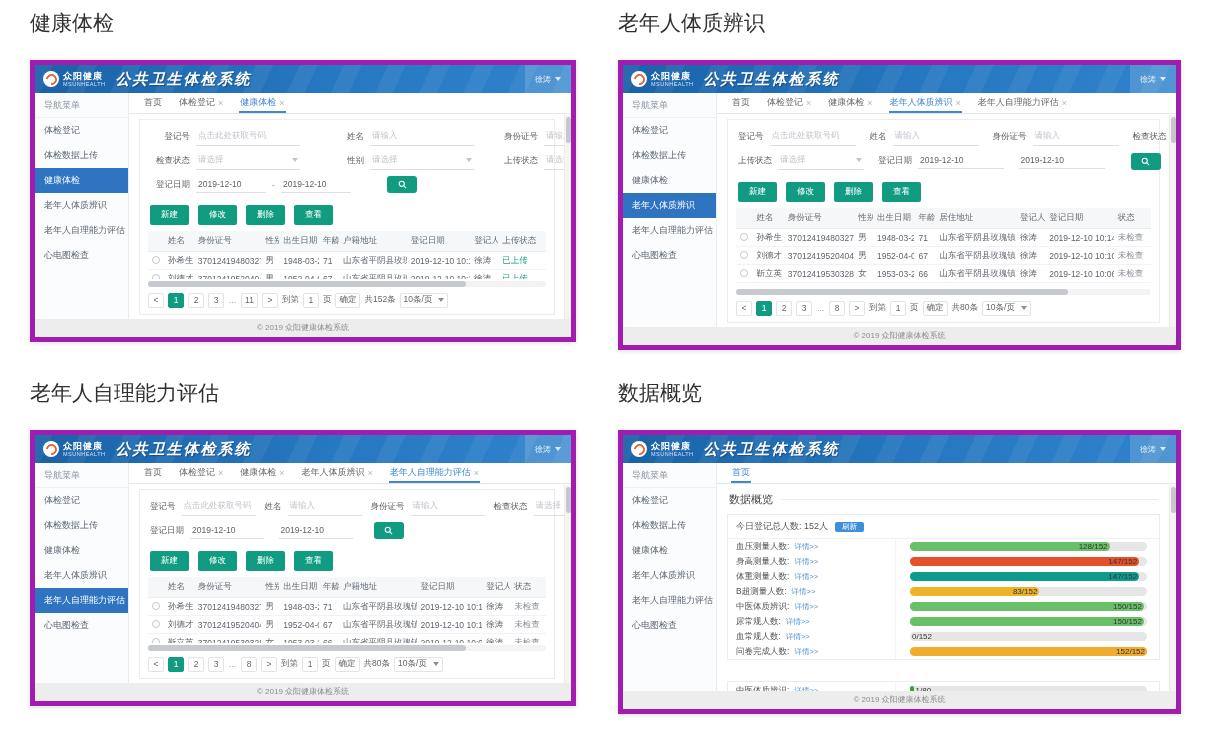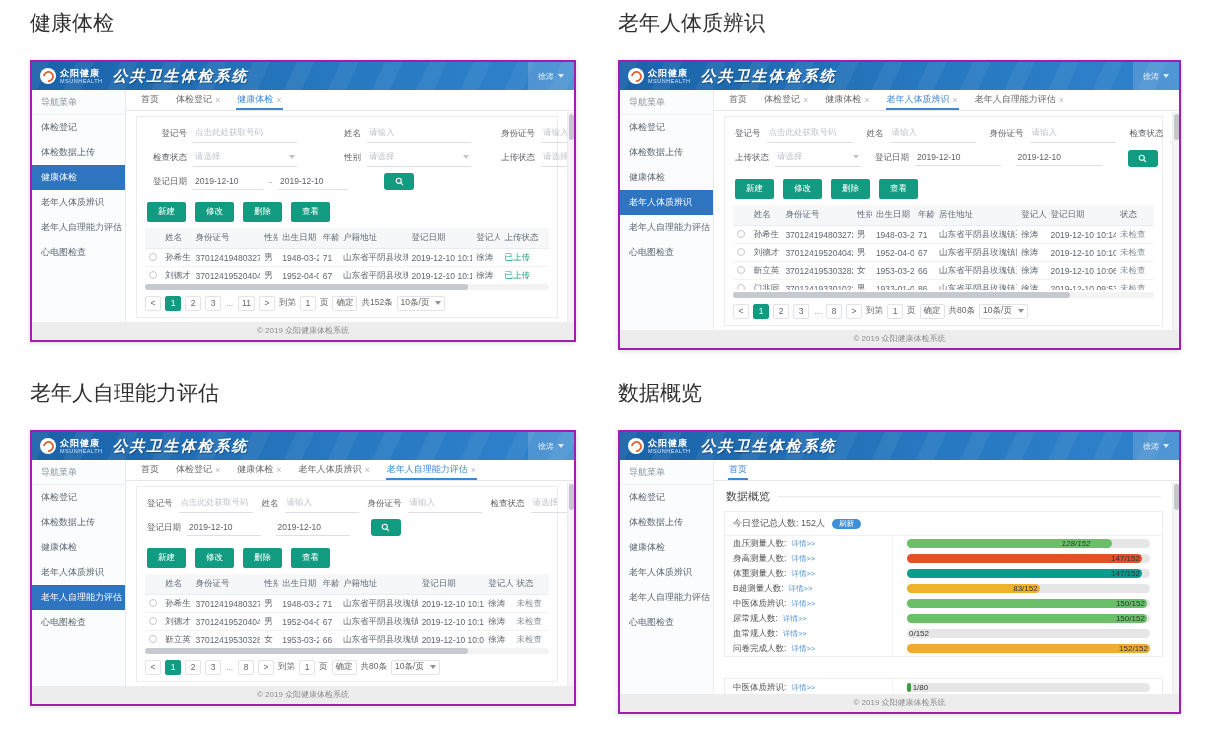--- a/index.html
+++ b/index.html
@@ -1,21 +1,21 @@
 <!DOCTYPE html>
 <html><head>
 <meta charset="utf-8">
 <style>
 *{margin:0;padding:0;box-sizing:border-box}
 html,body{width:1207px;height:739px;background:#fff;overflow:hidden;
   font-family:"Liberation Sans","DejaVu Sans",sans-serif}
 body{position:relative}
 .panel{position:absolute}
 .panel-title{font-size:21px;font-weight:400;color:#303030;line-height:30px;margin-bottom:22px}
-.window{background:#fff;border:2px solid #a21caf;box-shadow:0 1px 5px rgba(0,0,0,.14);
+.window{background:#fff;border:5px solid #a21caf;box-shadow:0 1px 5px rgba(0,0,0,.14);
   display:flex;flex-direction:column;overflow:hidden}
 
 .win-header{flex:0 0 28px;height:28px;background:linear-gradient(100deg,#1a62a8,#2678c0 55%,#2f82cc);
   display:flex;align-items:center;padding-left:8px;position:relative}
 .win-header::after{content:"";position:absolute;inset:0;pointer-events:none;
   background:repeating-linear-gradient(115deg,rgba(255,255,255,.06) 0 16px,transparent 16px 40px)}
 .logo{display:flex;align-items:center;gap:4px;z-index:1}
 .logo-ball{width:16px;height:16px;border-radius:50%;background:#fff;position:relative;flex:0 0 16px}
 .logo-ball::before{content:"";position:absolute;inset:2.5px;border-radius:50%;
   border:2.5px solid #e8602c;border-left-color:transparent;transform:rotate(-40deg)}
@@ -76,21 +76,21 @@
 .pbox.current{background:#119c82;color:#fff;border-color:#119c82}
 .pdots{color:#999;padding:0 1px}
 .ptext{white-space:nowrap}
 .pselect{gap:2px}
 
 .ov-title{display:flex;align-items:center;gap:8px;font-size:11px;color:#444;margin:3px 2px 7px;white-space:nowrap}
 .ov-line{flex:1;height:1px;background:#ededed}
 .ov-card{border:1px solid #ececec;margin-bottom:21px}
 .ov-total{display:flex;align-items:center;gap:7px;padding:5px 8px;border-bottom:1px solid #f0f0f0;
   font-size:9px;color:#555;white-space:nowrap}
-.refresh-btn{background:#3e8ed8;color:#fff;font-size:7.5px;padding:0 7px;border-radius:7px;cursor:pointer}
+.refresh-btn{background:#3e8ed8;color:#fff;font-size:7.5px;padding:0 7px;border-radius:2px;cursor:pointer}
 .ov-row{display:flex;align-items:center;height:15px}
 .ov-label{flex:0 0 168px;display:flex;align-items:center;gap:5px;padding:0 6px 0 8px;
   font-size:8.5px;color:#555;border-right:1px solid #f4f4f4;white-space:nowrap;overflow:hidden;height:100%}
 .ov-link{color:#4a8fd4;font-size:7.5px;cursor:pointer}
 .ov-barwrap{flex:1;position:relative;height:9px;margin:0 12px 0 14px}
 .ov-track{position:absolute;inset:0;background:#e6e6e6;border-radius:5px}
 .ov-fill{position:absolute;left:0;top:0;bottom:0;border-radius:5px}
 .ov-val{position:absolute;top:-0.5px;font-size:8px;color:#333;line-height:10px;white-space:nowrap}
 .ov-elderline{padding:5px 8px;border-top:1px solid #f0f0f0;font-size:9px;color:#555;white-space:nowrap}
 .ecard .ov-row{height:17px}
@@ -680,21 +680,21 @@
                   <span class="refresh-btn">刷新</span>
                 </div>
                 <div class="ov-row">
                   <div class="ov-label">
                     <span>血压测量人数:</span>
                     <span class="ov-link">详情&gt;&gt;</span>
                   </div>
                   <div class="ov-barwrap">
                     <div class="ov-track"></div>
                     <div class="ov-fill" style="width: 84.2%; background: rgb(106, 191, 105);"></div>
-                    <span class="ov-val" style="left: calc(84.2% - 50px); width: 48px; text-align: left; font-style: italic;">128/152</span>
+                    <span class="ov-val" style="left: calc(84.2% - 50px); width: 48px; text-align: right;">128/152</span>
                   </div>
                 </div>
                 <div class="ov-row">
                   <div class="ov-label">
                     <span>身高测量人数:</span>
                     <span class="ov-link">详情&gt;&gt;</span>
                   </div>
                   <div class="ov-barwrap">
                     <div class="ov-track"></div>
                     <div class="ov-fill" style="width: 96.7%; background: rgb(226, 80, 44);"></div>

